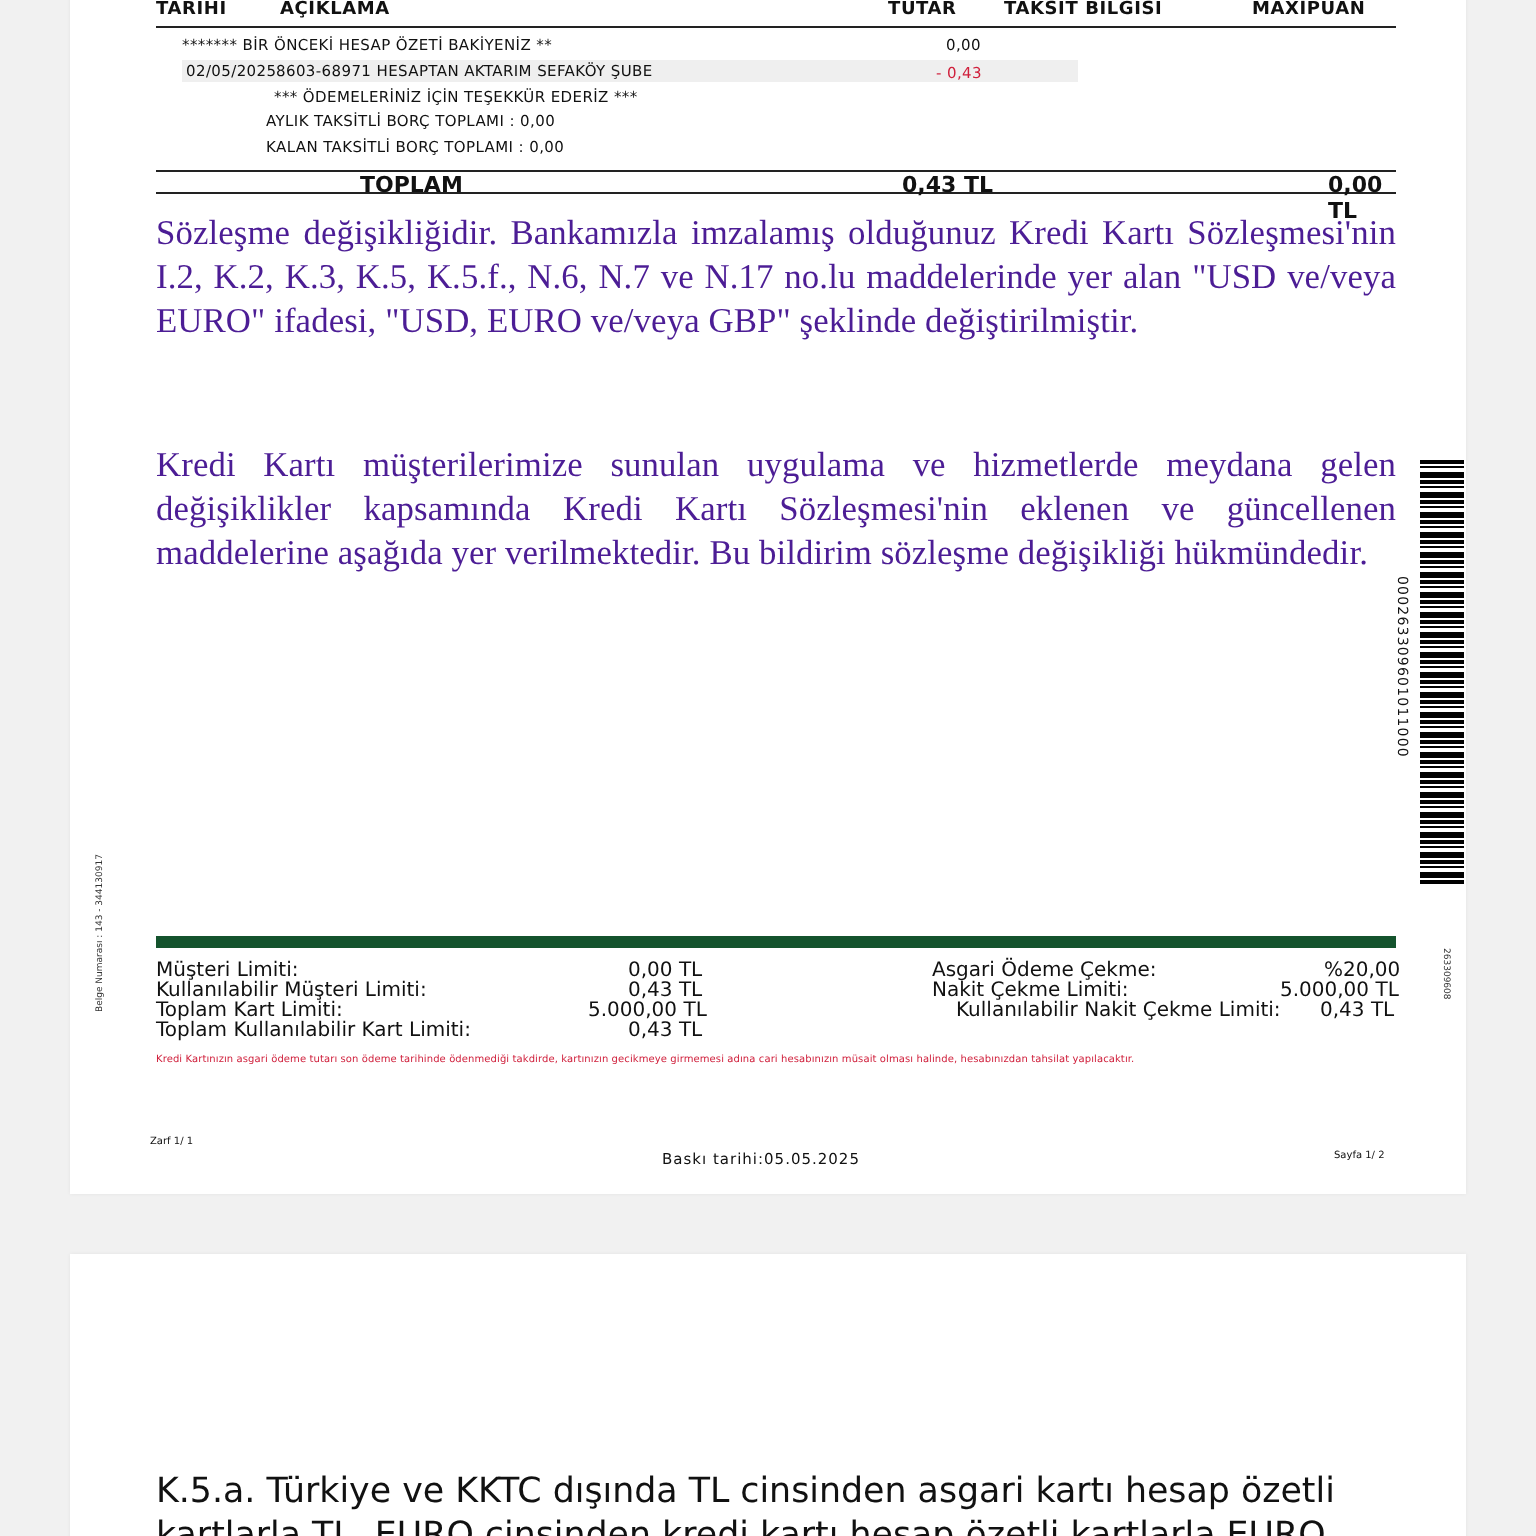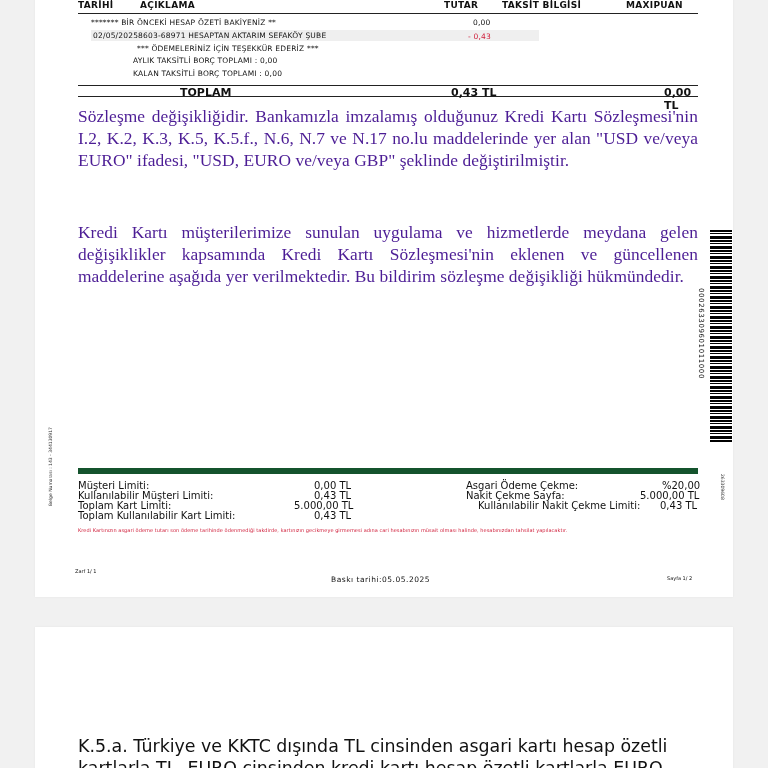--- a/index.html
+++ b/index.html
@@ -127,21 +127,21 @@
     <span style="left:236px; top:6px;">0,00 TL</span>
     <span style="left:0; top:16px;">Kullanılabilir Müşteri Limiti:</span>
     <span style="left:236px; top:16px;">0,43 TL</span>
     <span style="left:0; top:26px;">Toplam Kart Limiti:</span>
     <span style="left:216px; top:26px;">5.000,00 TL</span>
     <span style="left:0; top:36px;">Toplam Kullanılabilir Kart Limiti:</span>
     <span style="left:236px; top:36px;">0,43 TL</span>
 
     <span style="left:388px; top:6px;">Asgari Ödeme Çekme:</span>
     <span style="left:584px; top:6px;">%20,00</span>
-    <span style="left:388px; top:16px;">Nakit Çekme Sayfa:</span>
+    <span style="left:388px; top:16px;">Nakit Çekme Limiti:</span>
     <span style="left:562px; top:16px;">5.000,00 TL</span>
     <span style="left:400px; top:26px;">Kullanılabilir Nakit Çekme Limiti:</span>
     <span style="left:582px; top:26px;">0,43 TL</span>
   </div>
 
   <div class="warn">Kredi Kartınızın asgari ödeme tutarı son ödeme tarihinde ödenmediği takdirde, kartınızın gecikmeye girmemesi adına cari hesabınızın müsait olması halinde, hesabınızdan tahsilat yapılacaktır.</div>
 
   <div class="small" style="left:40px; top:570px;">Zarf 1/ 1</div>
   <div class="small" style="left:632px; top:577px;">Sayfa 1/ 2</div>
   <div class="print-date">Baskı tarihi:05.05.2025</div>

